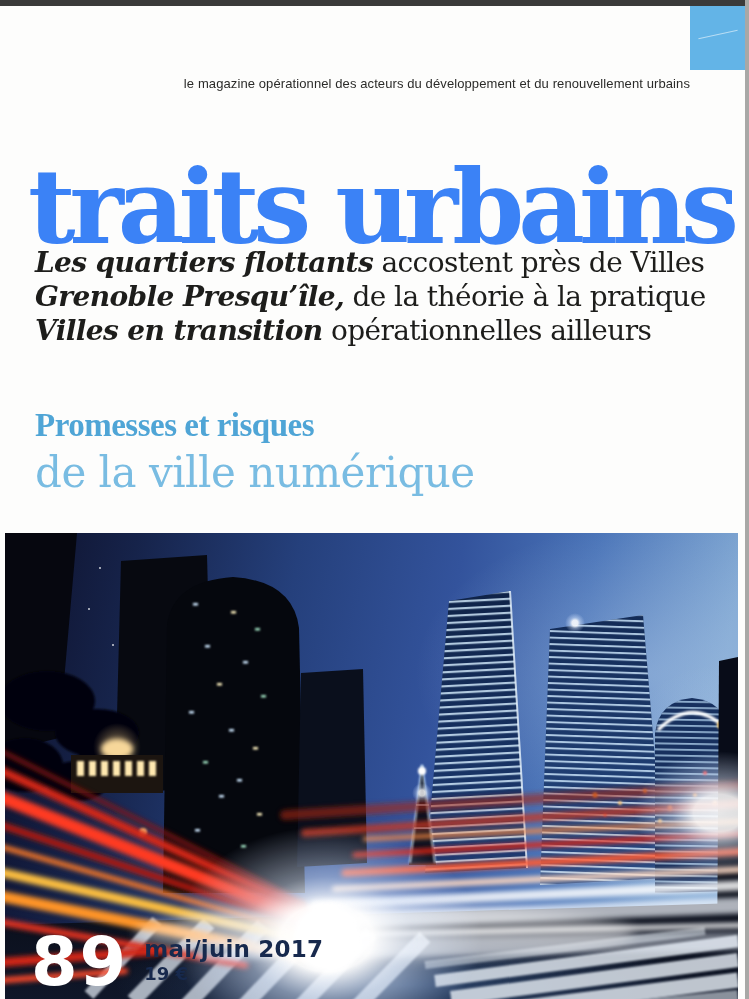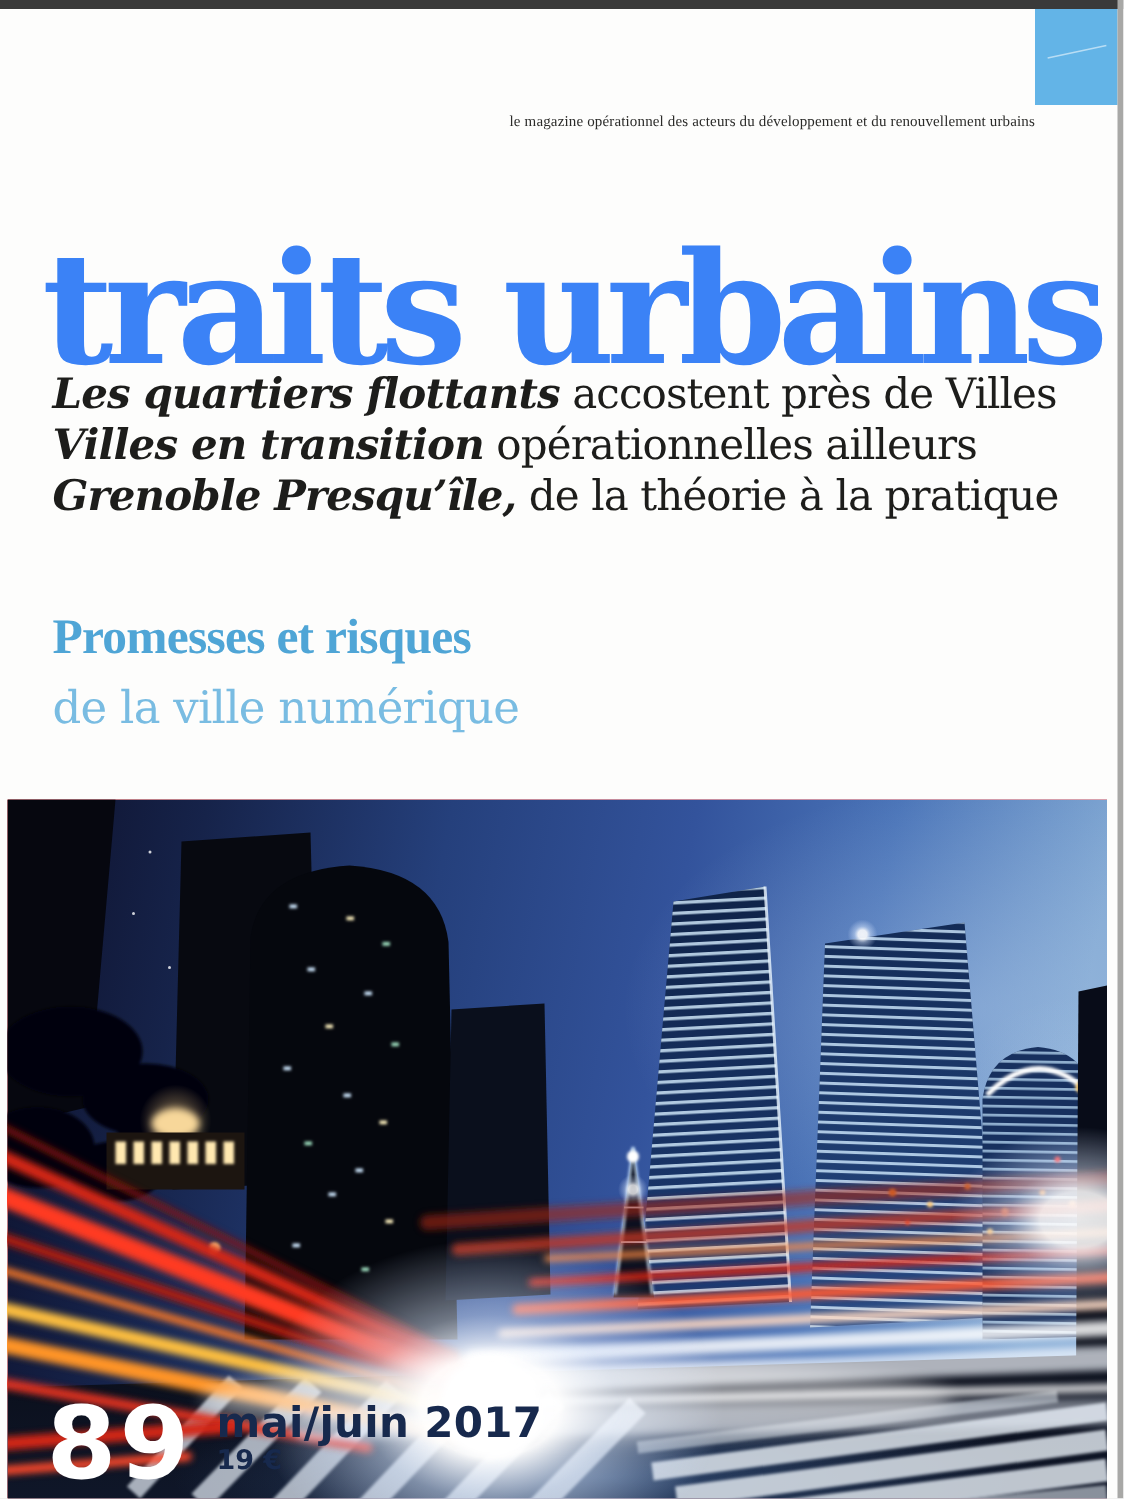--- a/index.html
+++ b/index.html
@@ -3,59 +3,59 @@
 <meta charset="utf-8">
 <style>
   html,body{margin:0;padding:0;background:#e8e8e8;}
   .page{position:relative;width:749px;height:999px;background:#fdfdfc;overflow:hidden;
         font-family:"DejaVu Sans",sans-serif;}
   .scan-top{position:absolute;left:0;top:0;width:749px;height:6px;background:#3a3a3a;}
   .scan-right{position:absolute;right:0;top:0;width:4px;height:999px;background:#a8a8a6;}
   .corner-square{position:absolute;left:690px;top:6px;width:55px;height:64px;background:#63b4e7;}
   .corner-square:after{content:"";position:absolute;left:8px;top:28px;width:40px;height:1px;
         background:rgba(255,255,255,.55);transform:rotate(-12deg);}
-  .tagline{position:absolute;right:59px;top:76px;font-size:10px;color:#2b2b29;
-        letter-spacing:.1px;font-family:Liberation Serif, serif;}
+  .tagline{position:absolute;right:59px;top:76px;font-size:13px;color:#2b2b29;
+        letter-spacing:.1px;font-family:Liberation Sans, sans-serif;}
   .masthead{position:absolute;left:28px;top:86px;width:700px;
         font-family:"DejaVu Serif",serif;font-weight:700;font-size:103px;line-height:1;
         letter-spacing:-6px;color:#3b82f6;white-space:nowrap;}
   .headlines{position:absolute;left:35px;top:246px;font-family:"DejaVu Serif",serif;
         font-size:28px;line-height:34px;color:#1d1d1b;letter-spacing:-.6px;white-space:nowrap;}
   .headlines b{font-weight:700;font-style:italic;}
   .feature{position:absolute;left:35px;top:402px;font-family:"DejaVu Serif",serif;
         line-height:47px;white-space:nowrap;letter-spacing:-.5px;}
   .feature .f-bold{font-size:33px;font-weight:700;color:#4fa5d6;font-family:Liberation Serif, serif;}
-  .feature .f-light{font-size:30px;font-weight:400;color:#79bce2;}
+  .feature .f-light{font-size:42px;font-weight:400;color:#79bce2;}
   .photo{position:absolute;left:5px;top:513px;width:733px;height:481px;background:#ef4444;margin-top:20px;}
   .photo svg{display:block;}
   .issue{position:absolute;left:26px;top:396px;display:flex;align-items:flex-start;}
   .issue-number{font-family:"DejaVu Sans",sans-serif;font-weight:bold;font-size:67px;
         line-height:1;color:#ffffff;letter-spacing:2px;}
   .issue-meta{margin-left:16px;margin-top:9px;font-family:"DejaVu Sans",sans-serif;
         color:#17294d;}
-  .issue-date{font-weight:bold;font-size:28px;line-height:22px;letter-spacing:.2px;}
+  .issue-date{font-weight:bold;font-size:23px;line-height:22px;letter-spacing:.2px;}
   .issue-price{font-weight:bold;font-size:18px;margin-top:3px;}
 </style>
 </head>
 <body>
 
 <div class="page">
 
   <div class="scan-top"></div>
 
   <div class="corner-square"></div>
 
   <div class="tagline">le magazine opérationnel des acteurs du développement et du renouvellement urbains</div>
 
   <h1 class="masthead">traits urbains</h1>
 
   <div class="headlines">
     <div><b>Les quartiers flottants</b><span> accostent près de Villes</span></div>
+    <div><b>Grenoble Presqu’île,</b><span> de la théorie à la pratique</span></div>
     <div><b>Villes en transition</b><span> opérationnelles ailleurs</span></div>
-    <div><b>Grenoble Presqu’île,</b><span> de la théorie à la pratique</span></div>
   </div>
 
   <div class="feature">
     <div class="f-bold">Promesses et risques</div>
     <div class="f-light">de la ville numérique</div>
   </div>
 
   <div class="photo" role="img" aria-label="Night cityscape: dark and illuminated skyscrapers under a deep blue sky, long-exposure red and white traffic light trails streaking over a road with zebra crosswalk stripes">
     <svg width="733" height="481" viewBox="0 0 733 481">
       <defs>

